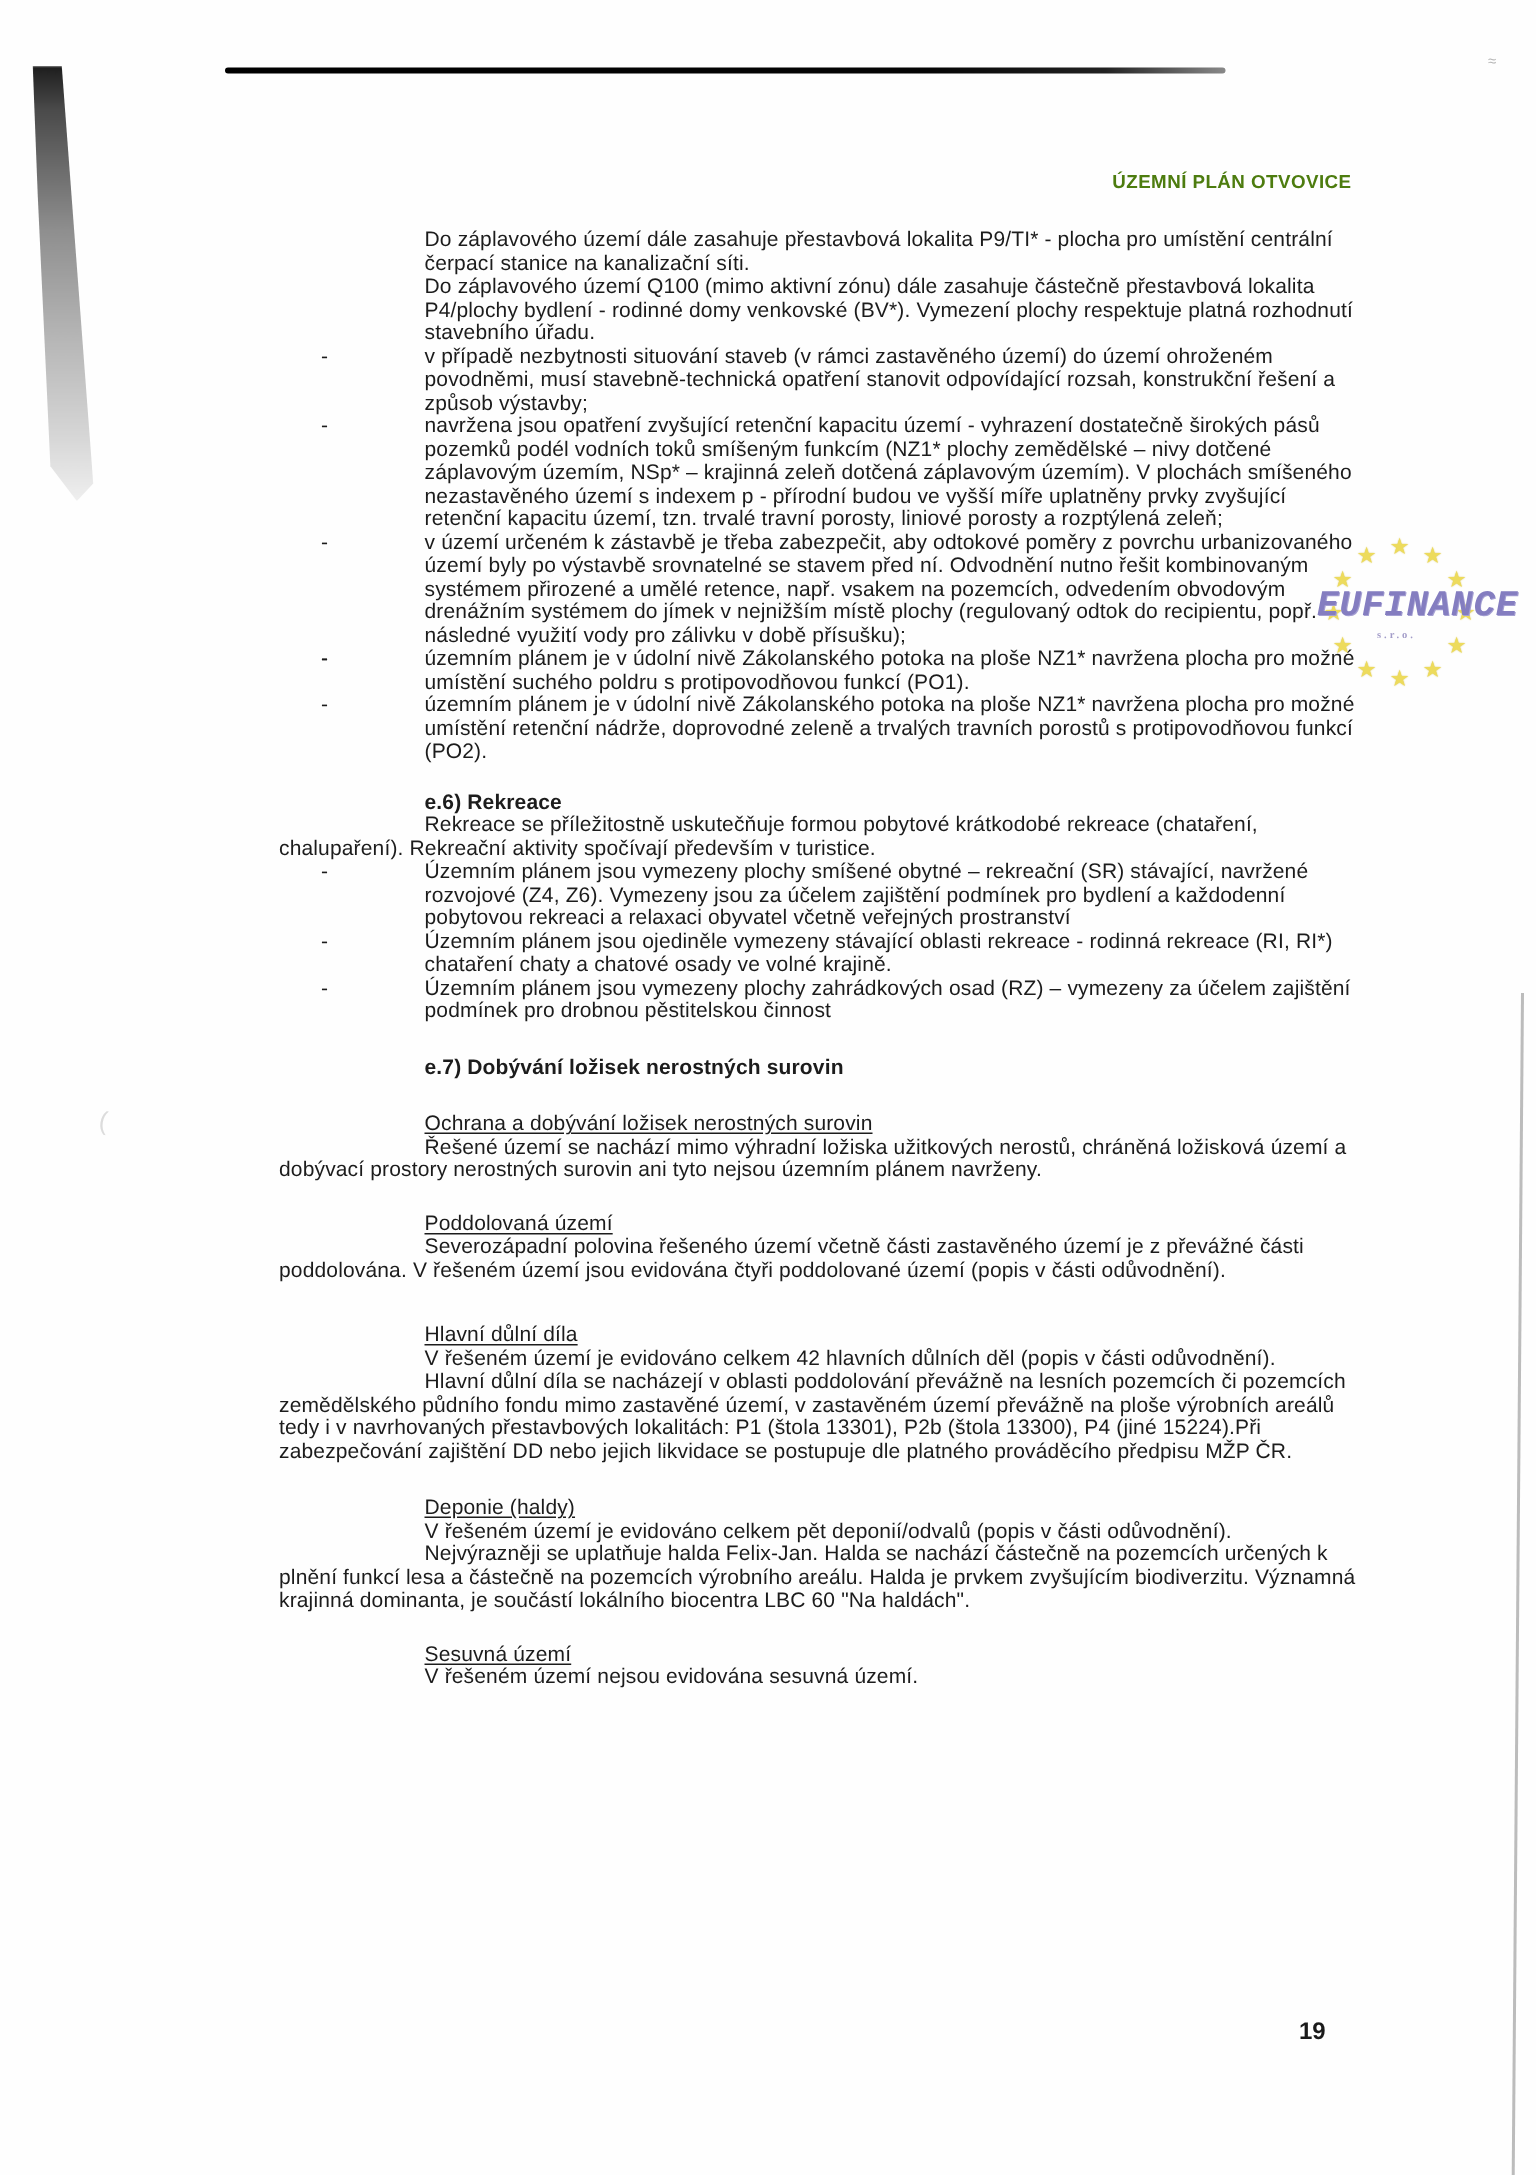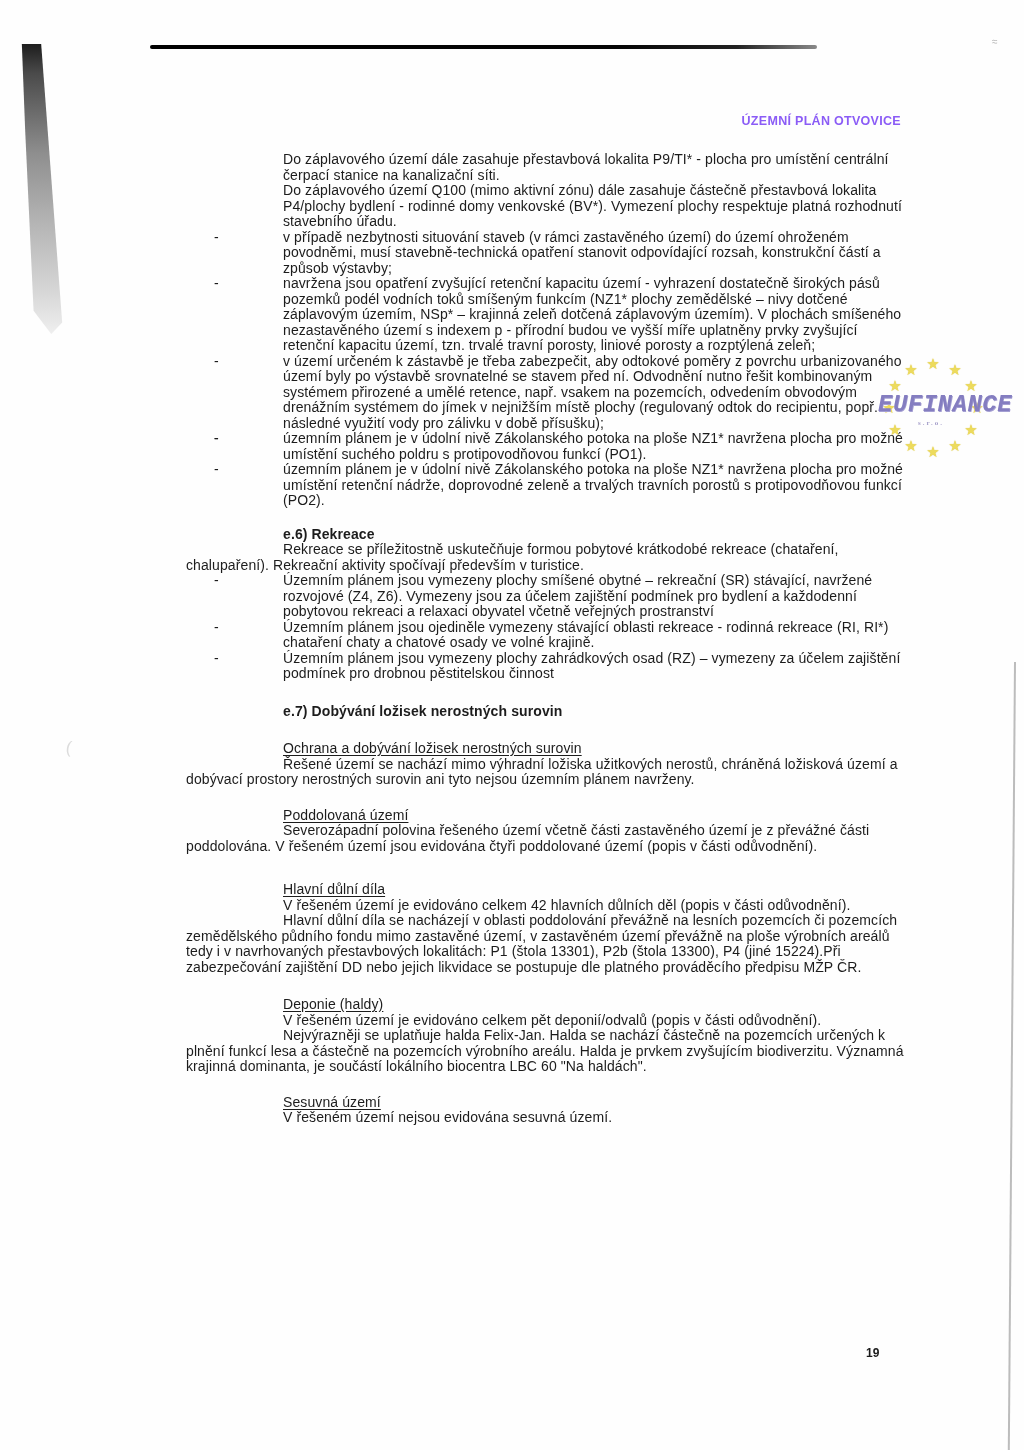--- a/index.html
+++ b/index.html
@@ -21,21 +21,21 @@
   }
   .corner-mark { position:absolute; left:992px; top:36px; font-size:10px; color:#b5b5b5; }
   .margin-mark { position:absolute; left:66px; top:738px; font-size:17px; color:#dcdcdc; transform:rotate(8deg); }
   .page-edge {
     position:absolute; left:1014px; top:662px; width:2px; height:800px;
     background:#ababab; transform:rotate(0.45deg); transform-origin:top center; opacity:.8;
   }
   
   .header-title {
     position:absolute; left:0; top:114px; width:901px; text-align:right;
-    font-size:12.5px; letter-spacing:.3px; color:#8b5cf6; font-weight:600;
+    font-size:12.5px; letter-spacing:.3px; color:#4d7c0f; font-weight:600;
   }
   
   .watermark { position:absolute; left:860px; top:335px; width:160px; height:150px; z-index:1; opacity:.92; }
   .star { position:absolute; font-size:15px; color:#ecd94f; transform:translate(-50%,-50%); text-shadow:0 0 1px #cdb73a; }
   .wm-text {
     position:absolute; left:18px; top:56px; font-family:Liberation Mono, monospace;
     font-style:italic; font-weight:bold; font-size:24px; letter-spacing:.5px;
     color:#7a73bb; text-shadow:.6px .6px 0 #9d97cf;
   }
   .wm-sub {
@@ -47,21 +47,21 @@
          line-height:15.5px; letter-spacing:.1px; z-index:2; }
   .doc p { margin:0; }
   .bi { padding-left:97px; }            
   .fi { text-indent:97px; }             
   .bullet { position:relative; padding-left:97px; }
   .dash { position:absolute; left:28px; top:0; }
   .h  { font-weight:bold; margin-left:97px !important; }
   .uh { text-decoration:underline; text-underline-offset:2px; margin-left:97px !important; }
   .u  { text-underline-offset:2px; }
   .gap18 { height:18px; } .gap20 { height:20px; } .gap22 { height:22px; } .gap28 { height:28px; }
-  .pagenum { position:absolute; left:866px; top:1346px; font-size:12px; font-weight:600; color:#1a1a1a; }
+  .pagenum { position:absolute; left:866px; top:1346px; font-size:16px; font-weight:600; color:#1a1a1a; }
 </style>
 </head>
 <body>
 
 <div class="page">
 
   <div class="binding-artifact"></div>
   <div class="top-rule"></div>
   <span class="corner-mark">≈</span>
   <span class="margin-mark">(</span>
@@ -86,21 +86,21 @@
     <div class="wm-sub">s.r.o.</div>
   </div>
 
   <div class="doc">
 
     <p class="bi">Do záplavového území dále zasahuje přestavbová lokalita P9/TI*  - plocha pro umístění centrální čerpací stanice na kanalizační síti.</p>
     <p class="bi">Do záplavového území Q100 (mimo aktivní zónu) dále zasahuje částečně přestavbová lokalita P4/plochy bydlení - rodinné domy venkovské (BV*). Vymezení plochy respektuje platná rozhodnutí stavebního úřadu.</p>
 
     <div class="bullet">
       <span class="dash">-</span>
-      <span>v případě nezbytnosti situování staveb (v rámci zastavěného území) do území ohroženém povodněmi, musí stavebně-technická opatření stanovit odpovídající rozsah, konstrukční částí a způsob výstavby;</span>
+      <span>v případě nezbytnosti situování staveb (v rámci zastavěného území) do území ohroženém povodněmi, musí stavebně-technická opatření stanovit odpovídající rozsah, konstrukční řešení a způsob výstavby;</span>
     </div>
     <div class="bullet">
       <span class="dash">-</span>
       <span>navržena jsou opatření zvyšující retenční kapacitu území - vyhrazení dostatečně širokých pásů pozemků podél vodních toků smíšeným funkcím (NZ1* plochy zemědělské – nivy dotčené záplavovým územím, NSp* – krajinná zeleň dotčená záplavovým územím). V plochách smíšeného nezastavěného území s indexem p - přírodní budou ve vyšší míře uplatněny prvky zvyšující retenční kapacitu území, tzn. trvalé travní porosty, liniové porosty a rozptýlená zeleň;</span>
     </div>
     <div class="bullet">
       <span class="dash">-</span>
       <span>v území určeném k zástavbě je třeba zabezpečit, aby odtokové poměry z povrchu urbanizovaného území byly po výstavbě srovnatelné se stavem před ní. Odvodnění nutno řešit kombinovaným systémem přirozené a umělé retence, např. vsakem na pozemcích, odvedením obvodovým drenážním systémem do jímek v nejnižším místě plochy (regulovaný odtok do recipientu, popř. následné využití vody pro zálivku v době přísušku);</span>
     </div>
     <div class="bullet">

